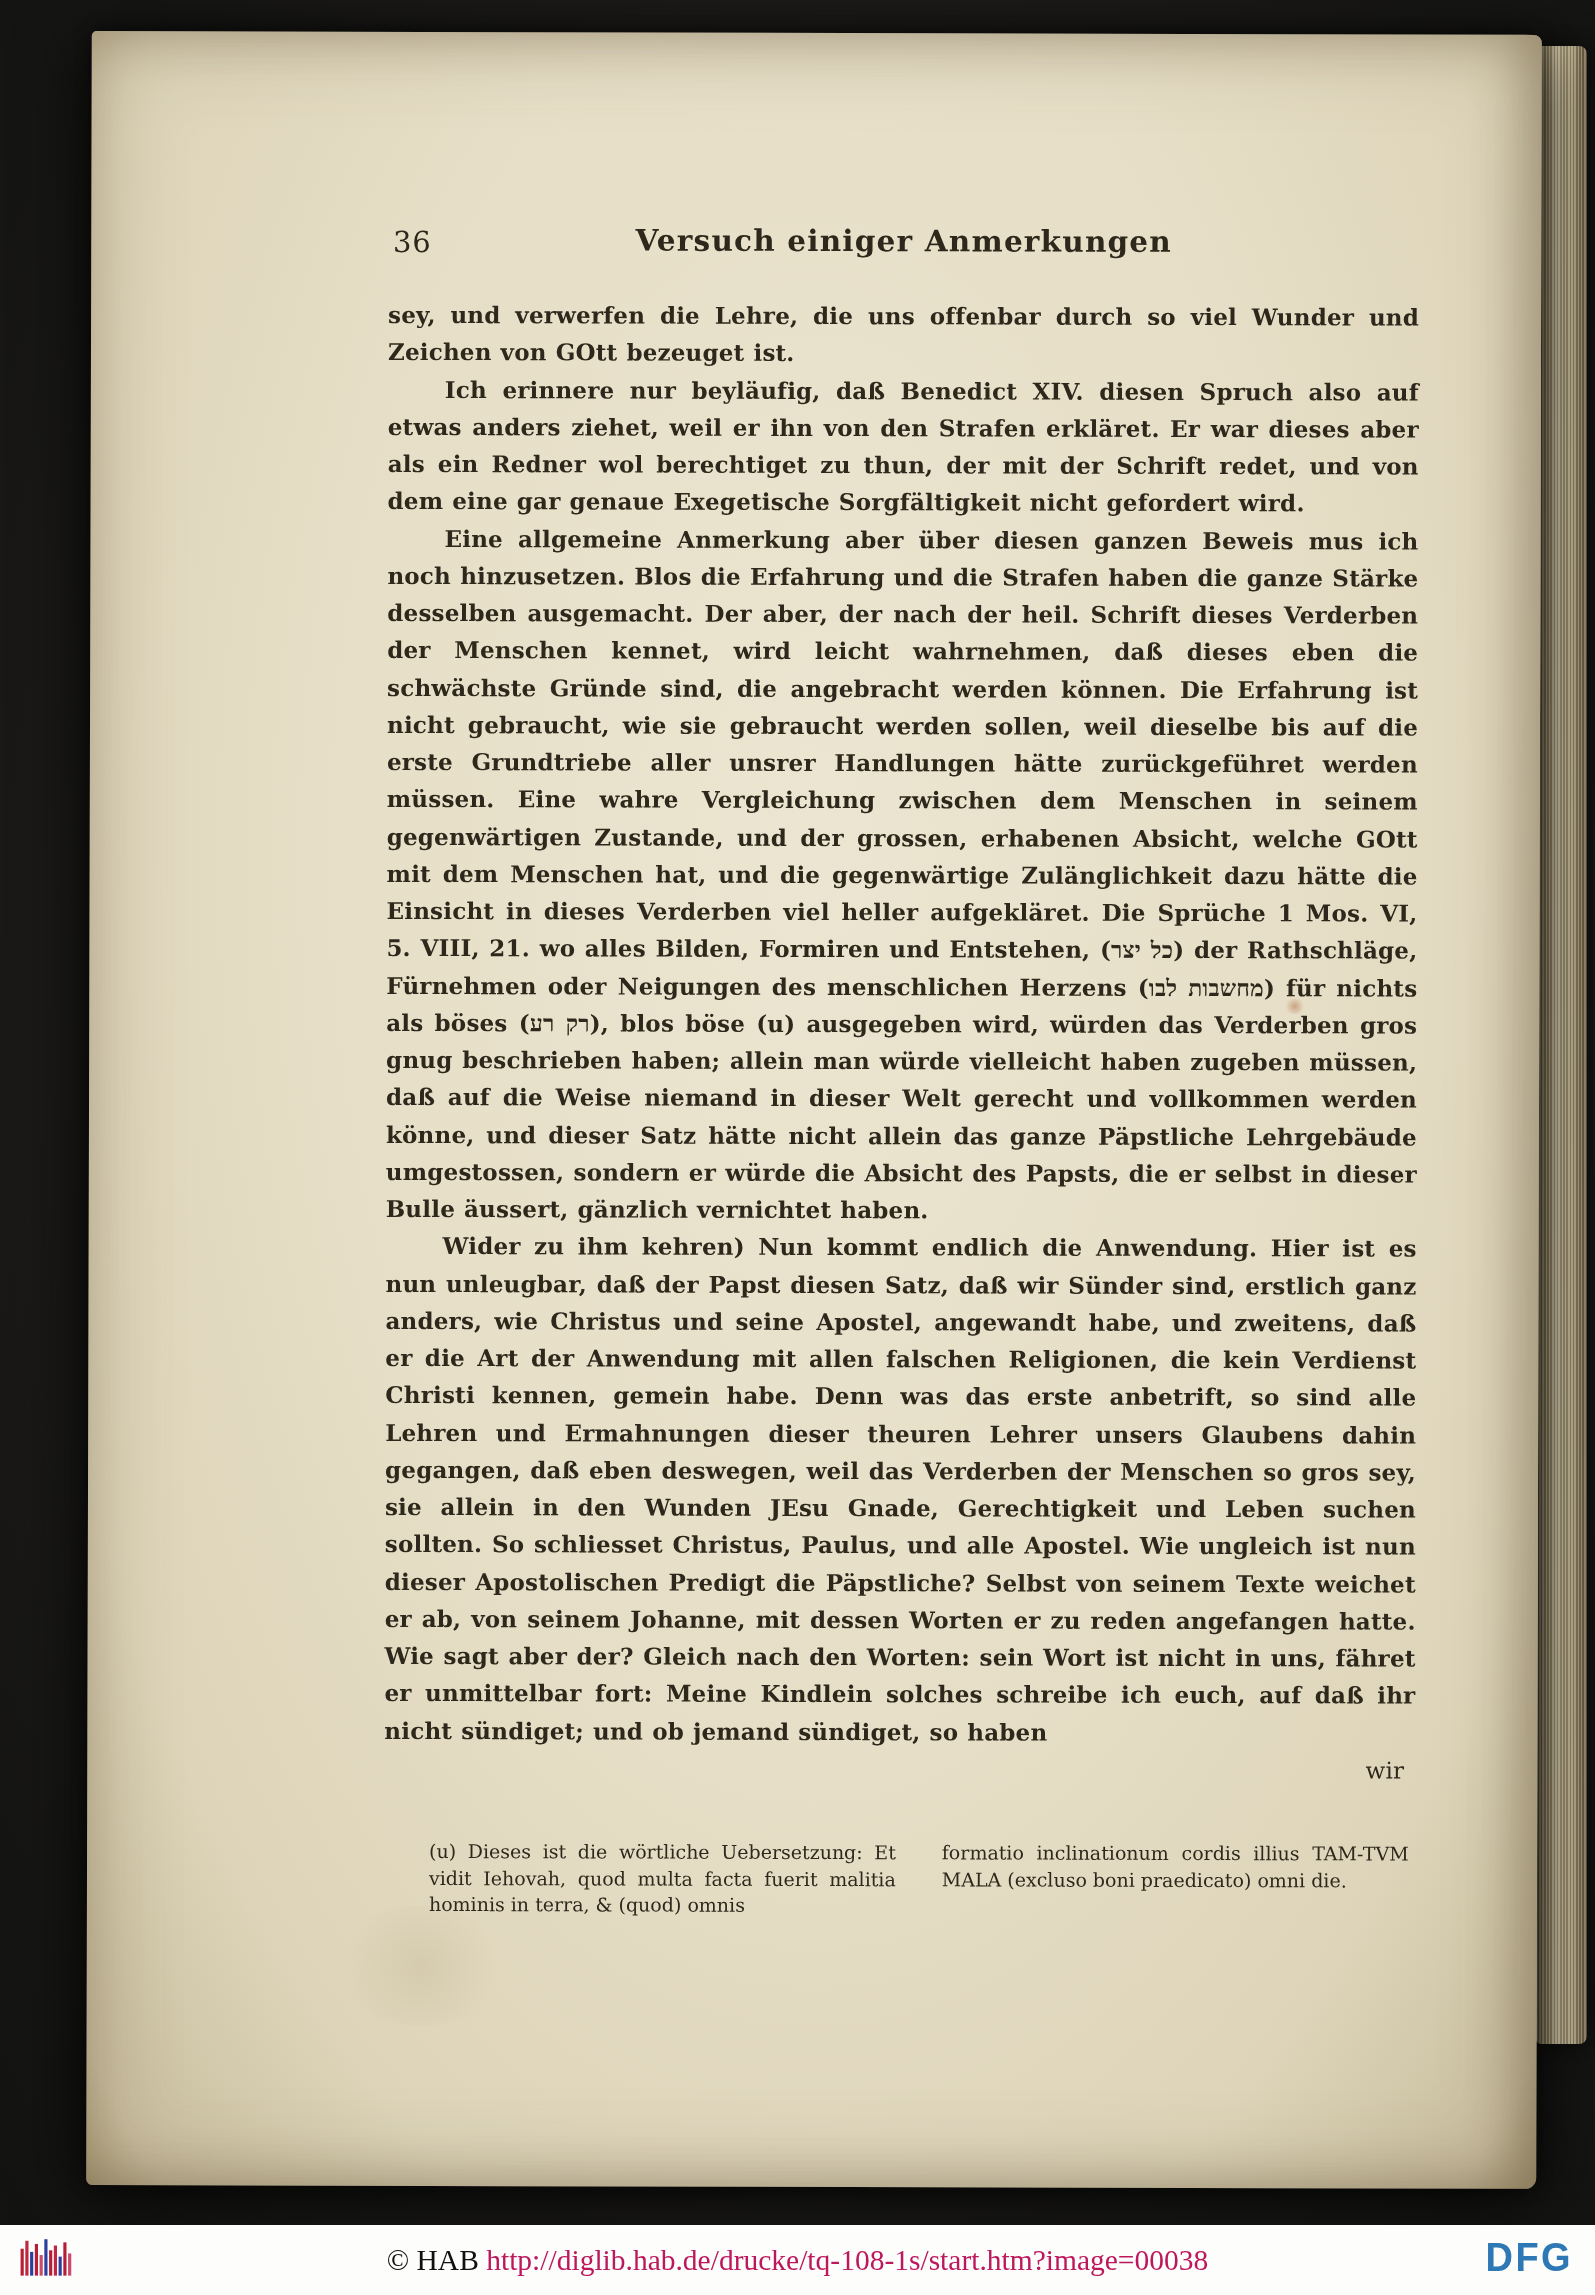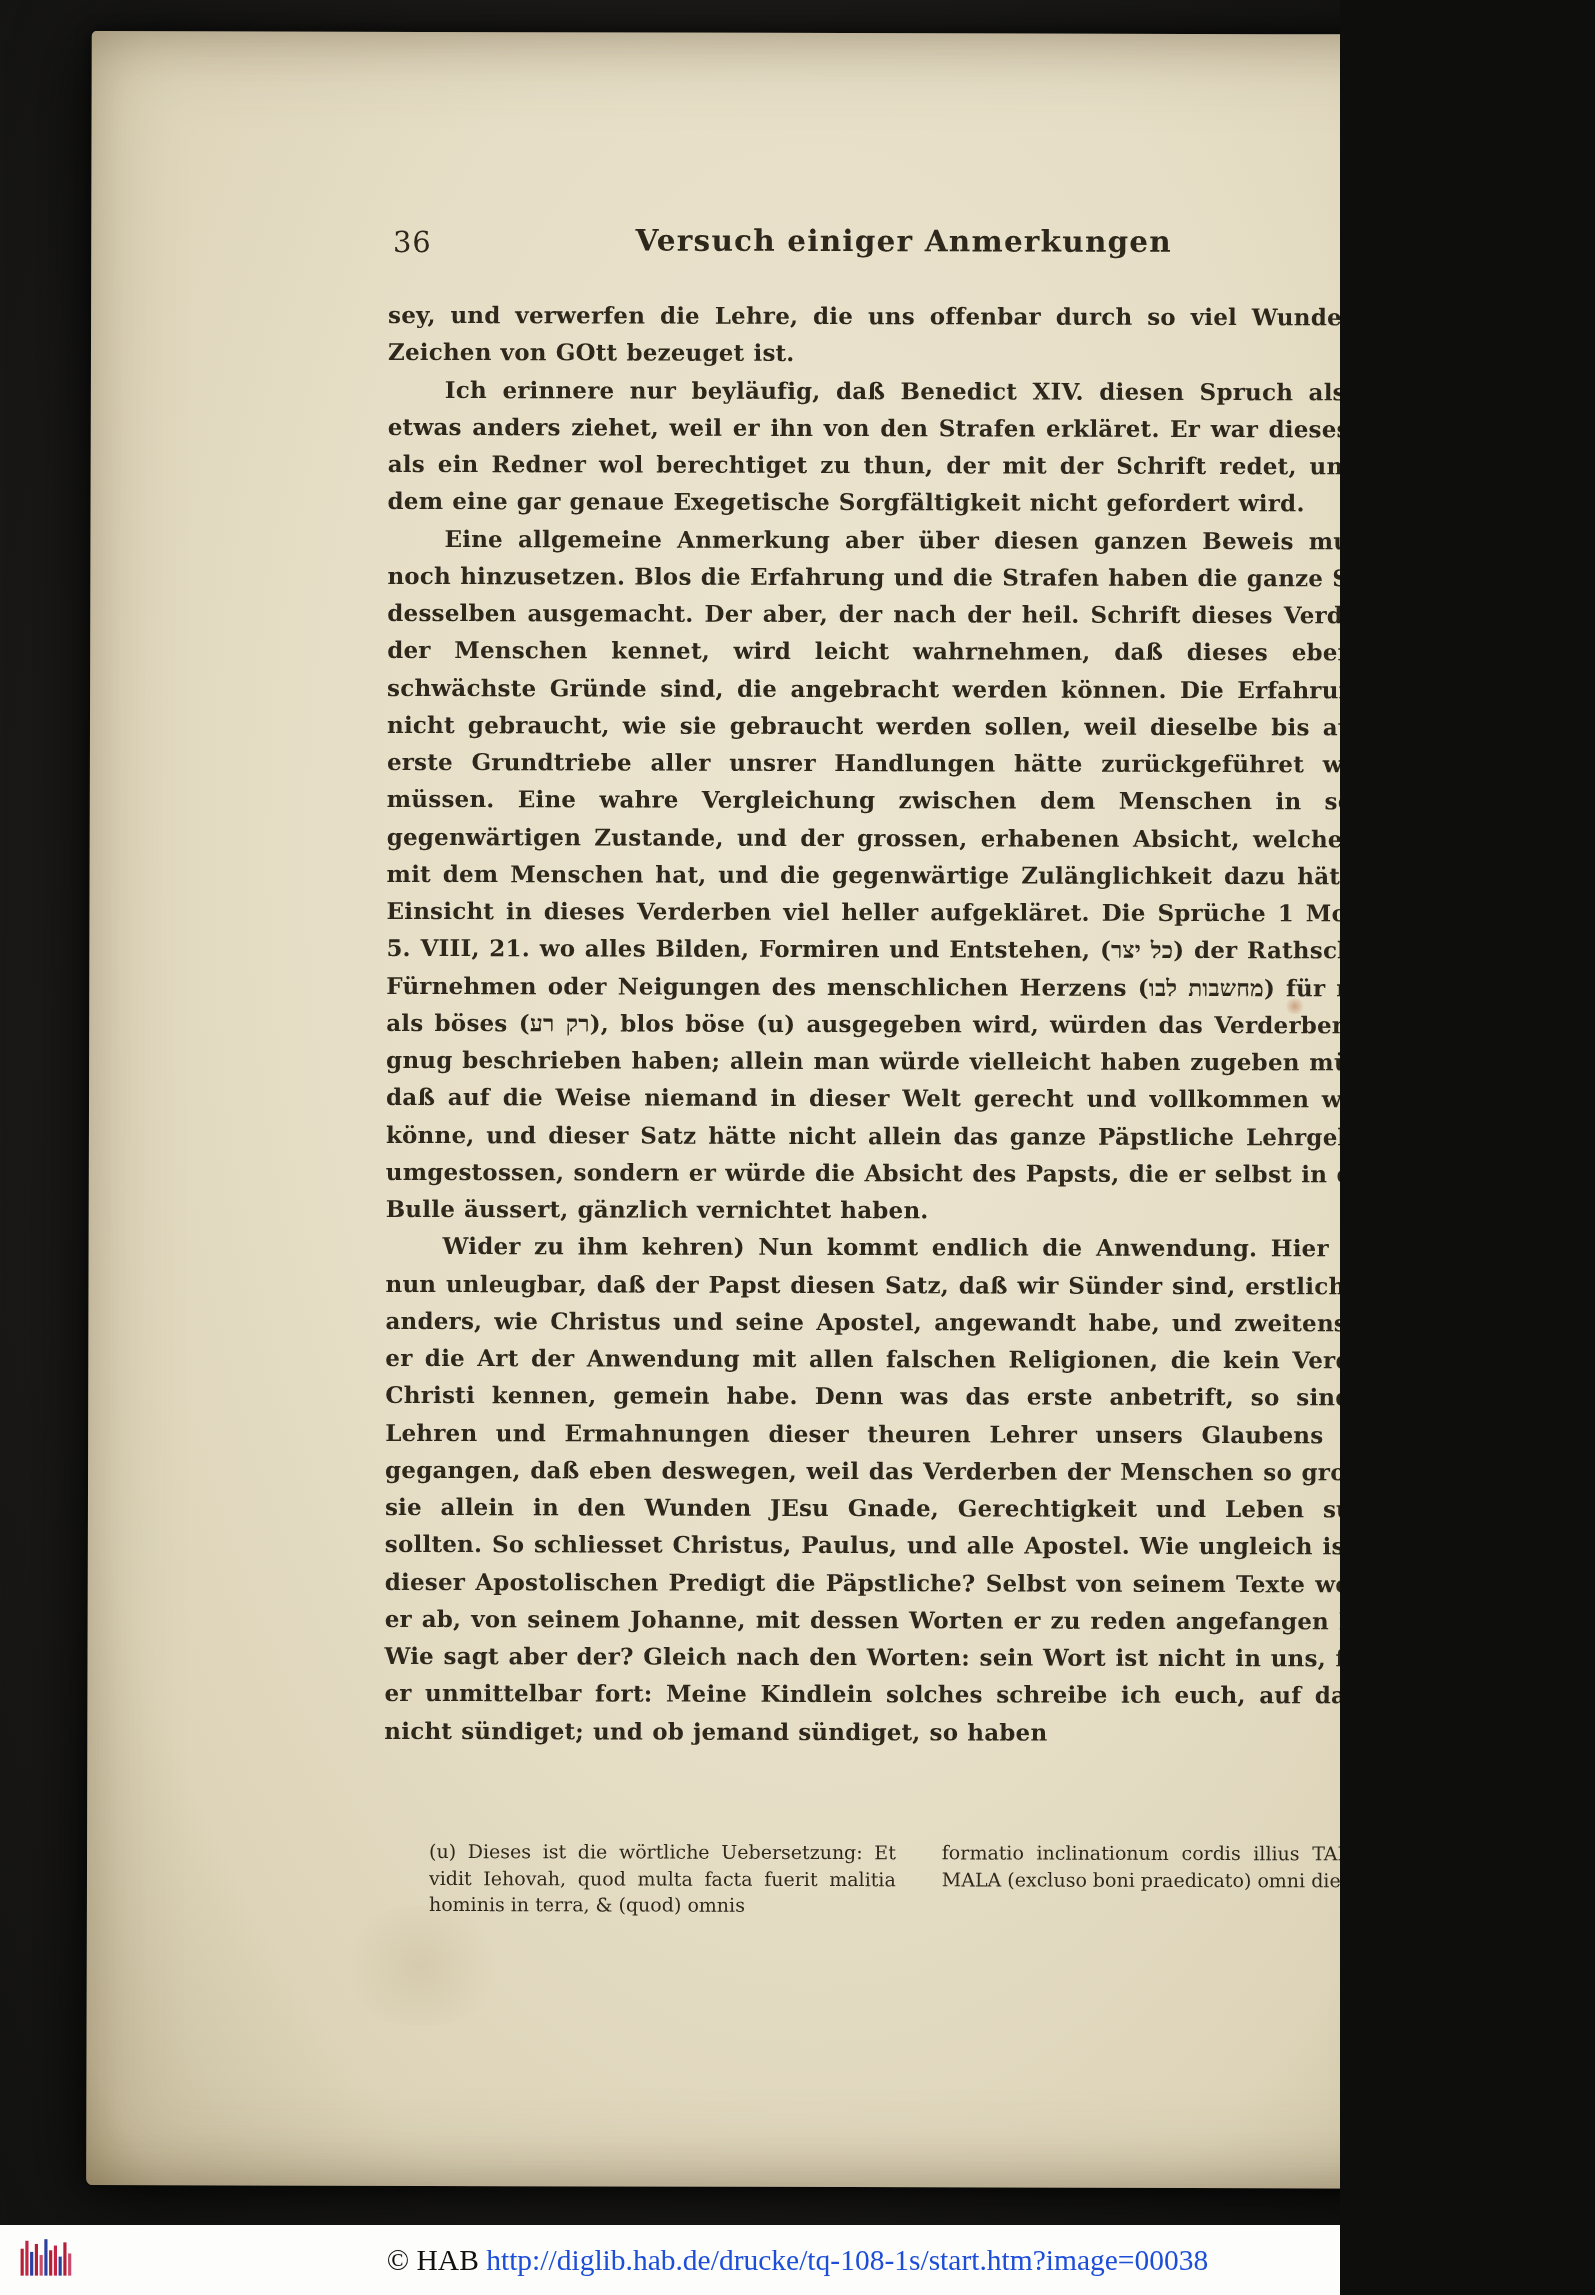--- a/index.html
+++ b/index.html
@@ -1,18 +1,18 @@
 <!DOCTYPE html>
 <html style="font-size:12.8px"><head>
 <meta charset="utf-8">
 <style>
   html, body { margin: 0; padding: 0; background: #0e0e0d; }
   .canvas {
     position: relative;
-    width: 1340px;
+    width: 1595px;
     height: 2295px;
     overflow: hidden;
     font-family: "DejaVu Serif", serif;
   }
   
   .scene {
     position: absolute; inset: 0;
     background: radial-gradient(ellipse at 52% 45%, #2a2927 0%, #1d1c1a 55%, #121211 100%);
   }
   
@@ -117,21 +117,21 @@
   }
   .copyright {
     position: absolute;
     left: 0; right: 0;
     text-align: center;
     font-family: "Liberation Serif", serif;
     font-size: 29.5px;
     color: #111;
     white-space: nowrap;
   }
-  .copyright .url { color: #1d4ed8; }
+  .copyright .url { color: #be185d; }
   .dfg {
     position: absolute;
     right: 22px; top: 11px;
     font-family: "Liberation Sans", sans-serif;
     font-size: 38px;
     font-weight: bold;
     letter-spacing: 2.4px;
     color: #2e78b5;
     transform: scaleY(1.05);
   }

